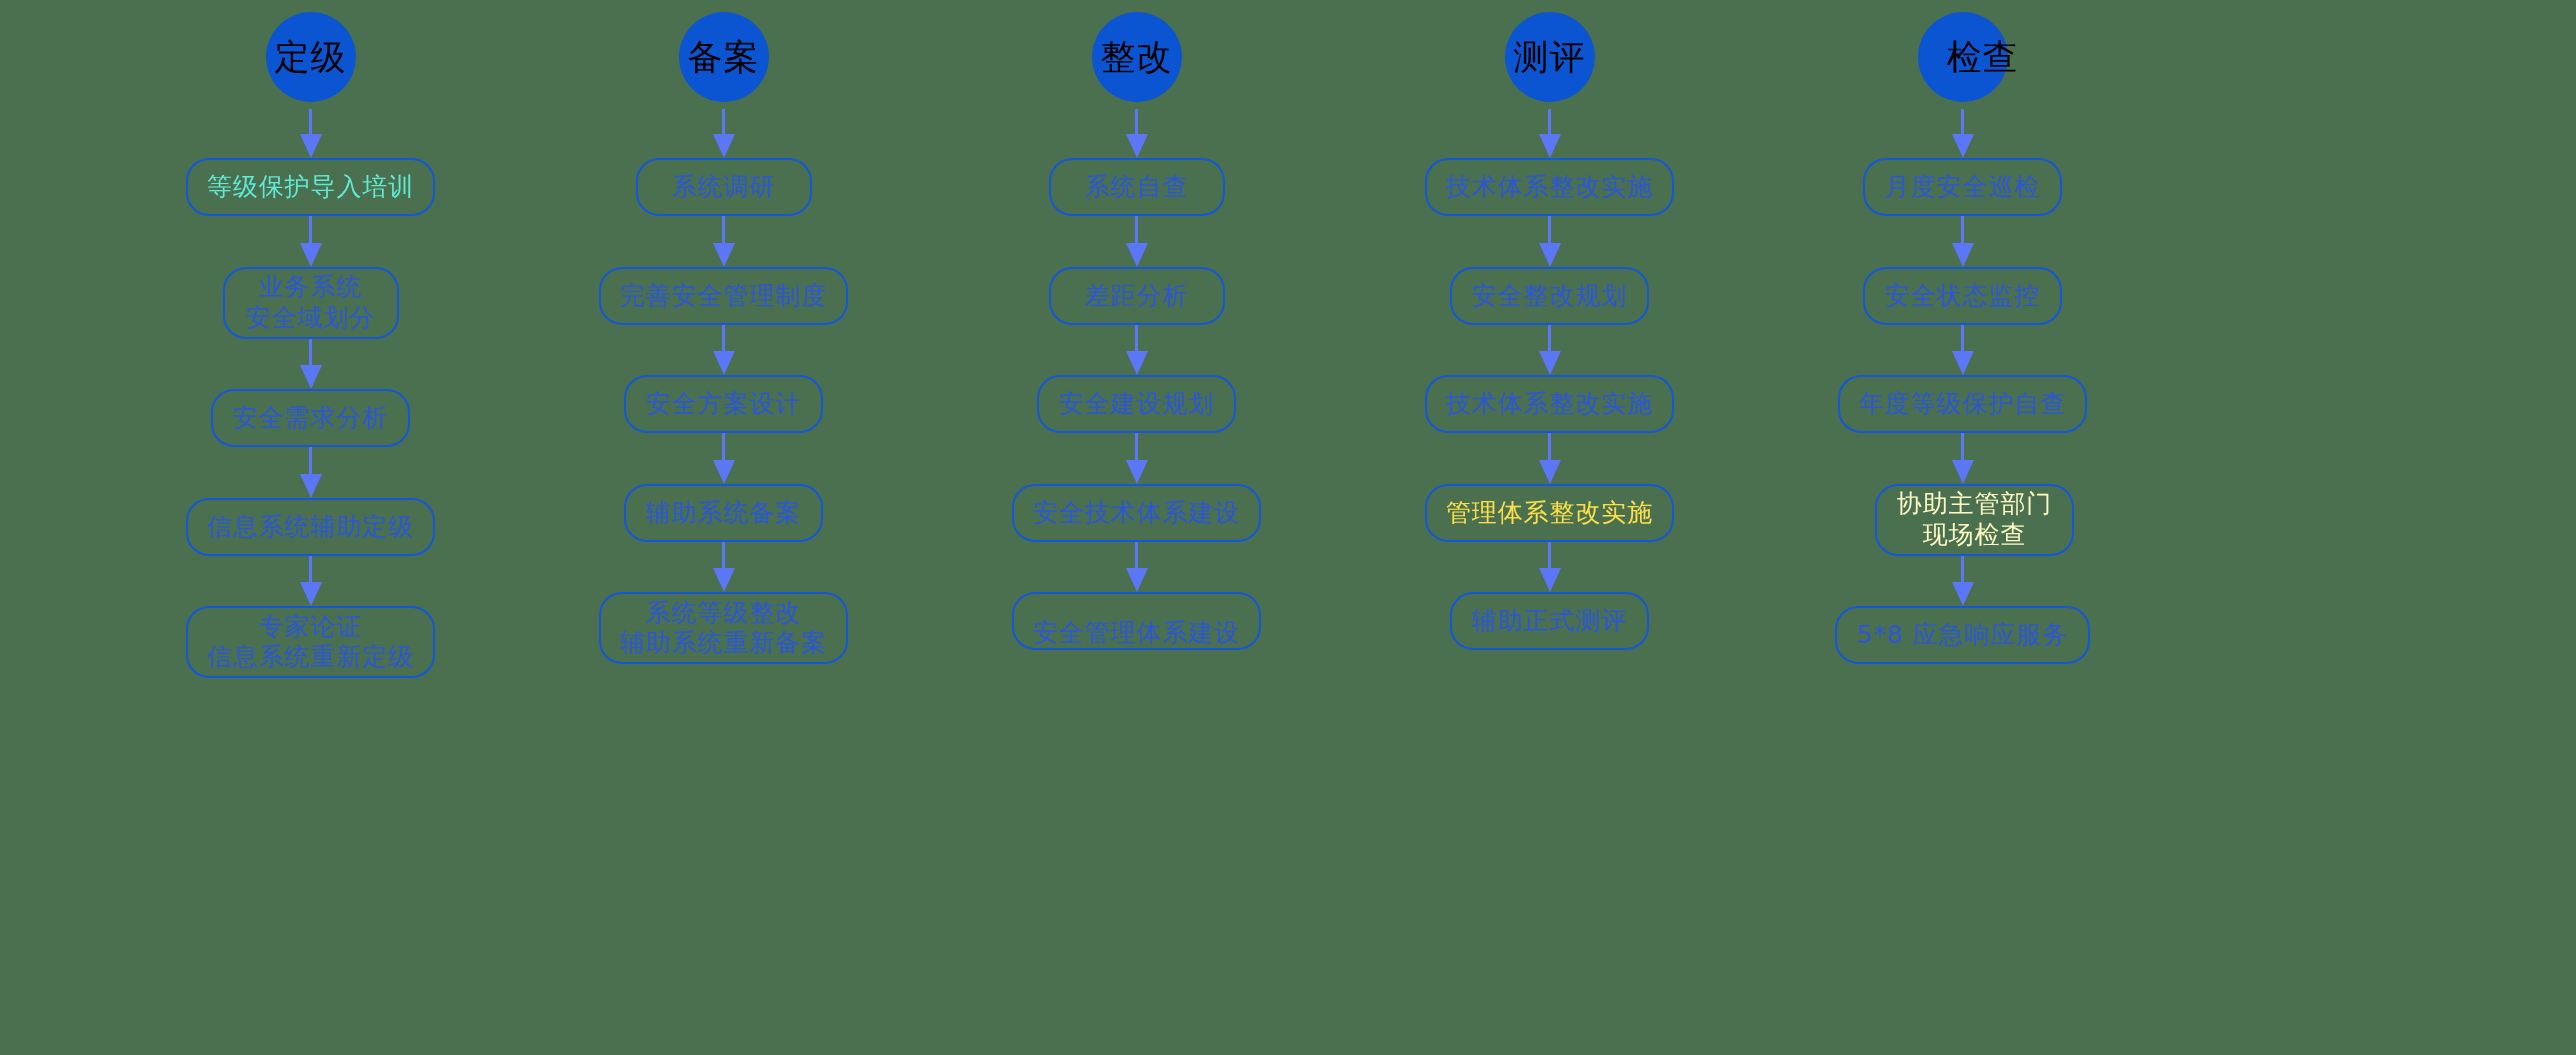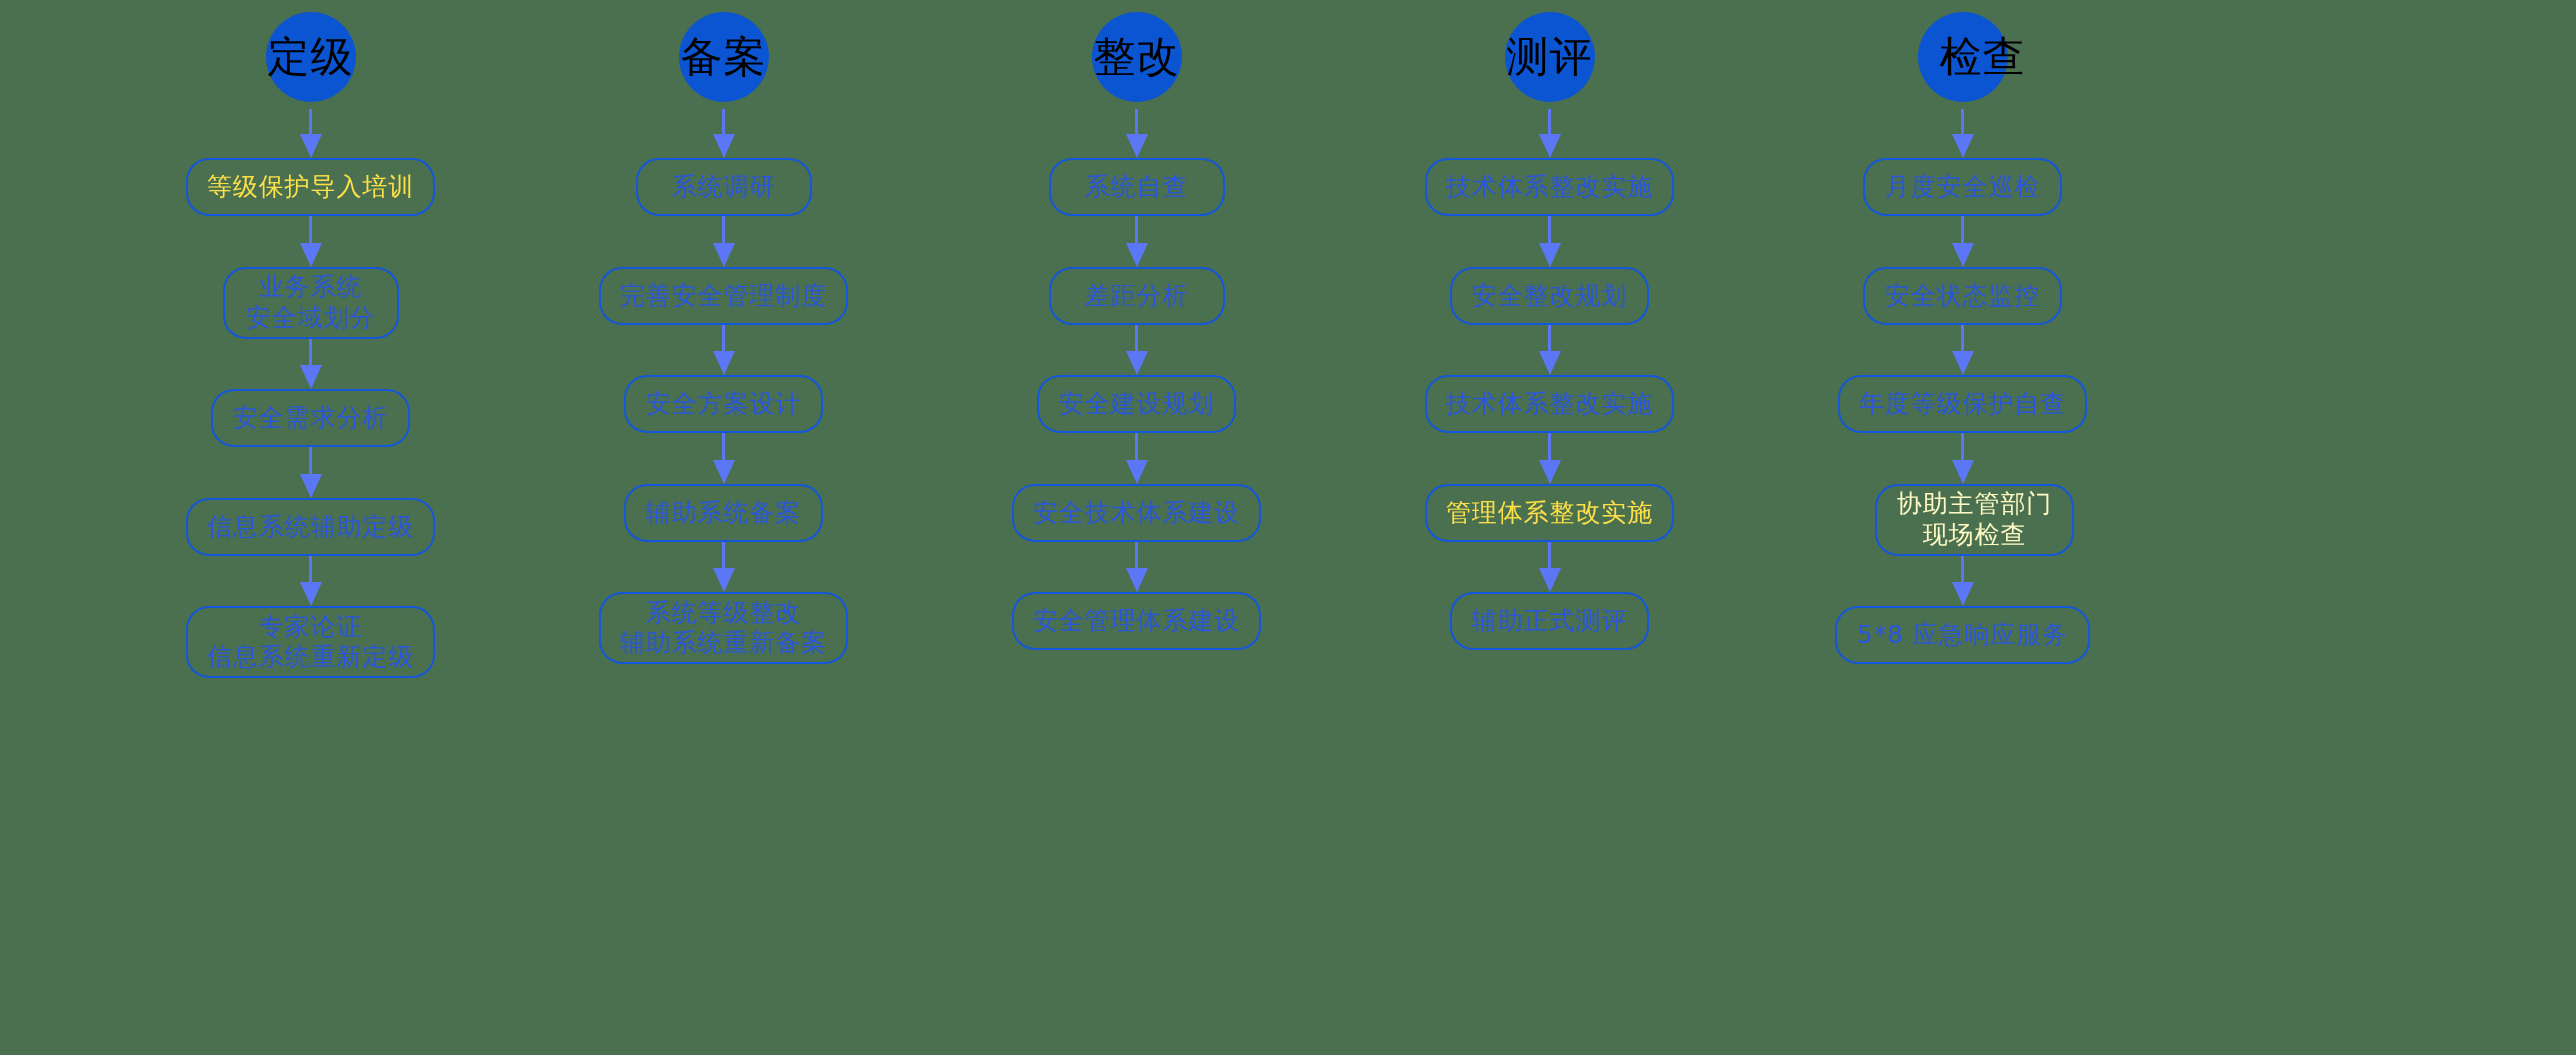--- a/index.html
+++ b/index.html
@@ -46,21 +46,21 @@
     width: 90px;
     height: 90px;
     border-radius: 50%;
     background: #0c55d2;
     display: flex;
     align-items: center;
     justify-content: center;
   }
   .circle-label {
     color: #000000;
-    font-size: 42px;
+    font-size: 35px;
     line-height: 1;
     letter-spacing: 0.9px;
     white-space: nowrap;
     font-family: "DejaVu Sans", "Liberation Sans", sans-serif;
   }
 
   
   .arrow {
     width: 23px;
     display: flex;
@@ -124,21 +124,21 @@
     <div class="column c1">
       <div class="circle-wrap">
         <div class="circle" style="background: rgb(12, 85, 210);">
           <span class="circle-label" style="color: rgb(0, 0, 0);">定级</span>
         </div>
       </div>
       <div class="arrow first">
         <div class="shaft" style="background: rgb(92, 119, 245);"></div>
         <div class="head" style="border-top-color: rgb(92, 119, 245);"></div>
       </div>
-      <div class="node one-line" style="border-color: rgb(20, 87, 218); color: #fde047;">
+      <div class="node one-line" style="border-color: rgb(20, 87, 218); color: #5eead4;">
         <span class="line">等级保护导入培训</span>
       </div>
       <div class="arrow gap">
         <div class="shaft" style="background: rgb(92, 119, 245);"></div>
         <div class="head" style="border-top-color: rgb(92, 119, 245);"></div>
       </div>
       <div class="node two-line" style="border-color: rgb(20, 87, 218); color: rgb(42, 86, 221);">
         <span class="line">业务系统</span>
         <span class="line">安全域划分</span>
       </div>
@@ -239,21 +239,21 @@
         <div class="shaft" style="background: rgb(92, 119, 245);"></div>
         <div class="head" style="border-top-color: rgb(92, 119, 245);"></div>
       </div>
       <div class="node one-line" style="border-color: rgb(20, 87, 218); color: rgb(42, 86, 221);">
         <span class="line">安全技术体系建设</span>
       </div>
       <div class="arrow gap">
         <div class="shaft" style="background: rgb(92, 119, 245);"></div>
         <div class="head" style="border-top-color: rgb(92, 119, 245);"></div>
       </div>
-      <div class="node one-line" style="border-color: rgb(20, 87, 218); color: rgb(42, 86, 221);">
+      <div class="node one-line" style="border-color: rgb(20, 87, 218); color: rgb(42, 86, 221); justify-content: flex-end;">
         <span class="line">安全管理体系建设</span>
       </div>
     </div>
     <div class="column c4">
       <div class="circle-wrap">
         <div class="circle" style="background: rgb(12, 85, 210);">
           <span class="circle-label" style="color: rgb(0, 0, 0);">测评</span>
         </div>
       </div>
       <div class="arrow first">

